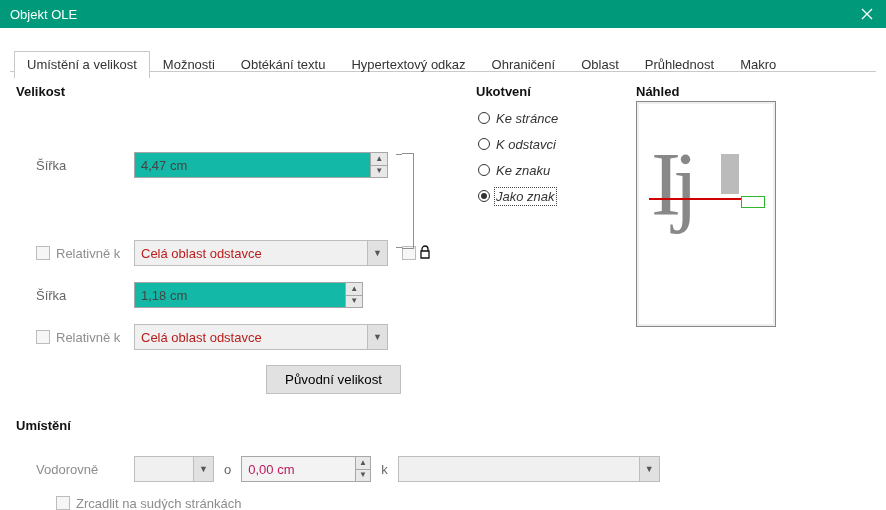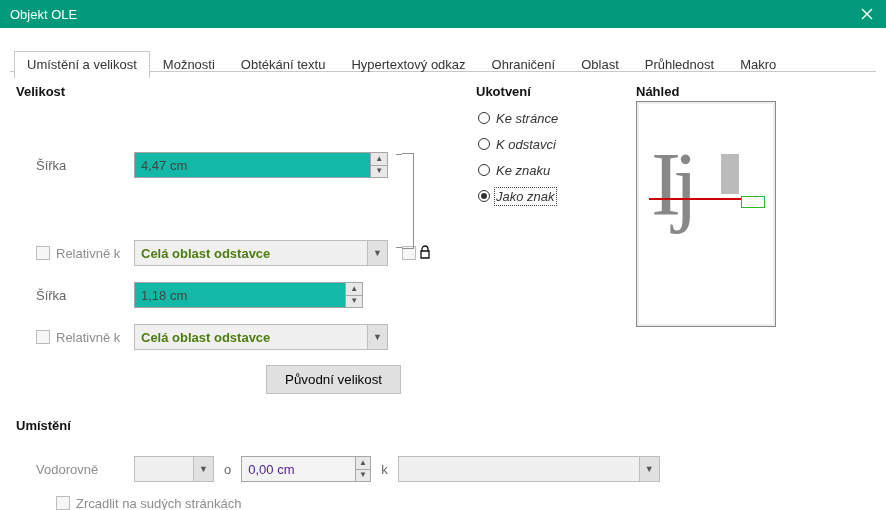--- a/index.html
+++ b/index.html
@@ -16,21 +16,21 @@
   .row { display: flex; align-items: center; min-height: 28px; }
   .label { width: 118px; padding-left: 20px; color: #666; }
   .disabled-text { color: #8d8d8d; }
   .num-input { display: flex; background: #14b8a6; border: 1px solid #a7a7a7; height: 26px; }
   .num-input input { border: none; outline: none; padding: 0 6px; font-size: 13px; color: #444; width: 100%; background: transparent; }
   .spin { display:flex; flex-direction:column; border-left:1px solid #a7a7a7; width:18px; }
   .spin button { flex:1; border:none; background:#e8e8e8; font-size:8px; line-height:1; padding:0; cursor:pointer; color:#555; }
   .spin button + button { border-top:1px solid #a7a7a7; }
   .combo { display:flex; border:1px solid #a7a7a7; height:26px; background:#fff; align-items:center; }
   .combo.disabled { background:#f0f0f0; color:#888; border-color:#bdbdbd; }
-  .combo .txt { flex:1; padding:0 6px; font-size:13px; color:#4d7c0f; white-space:nowrap; overflow:hidden;font-weight:bold; }
+  .combo .txt { flex:1; padding:0 6px; font-size:13px; color:#b91c1c; white-space:nowrap; overflow:hidden; }
   .combo .arrow { width:20px; height:100%; background:#e1e1e1; border-left:1px solid #bdbdbd; display:flex; align-items:center; justify-content:center; font-size:9px; color:#555; }
   .checkbox { width:14px; height:14px; border:1px solid #949494; background:#fff; display:inline-block; margin-right:6px; flex-shrink:0; }
   .checkbox.disabled { border-color:#bcbcbc; background:#f6f6f6; }
   .btn { background:#e1e1e1; border:1px solid #bfbfbf; padding:6px 18px; color:#000000; cursor:default; }
   .cols { display:flex; gap:0; }
   .col-left { width: 460px; }
   .col-anchor { width: 150px; }
   .col-preview { flex:1; padding-left: 10px; }
   .radio-row { display:flex; align-items:center; gap:6px; height:26px; padding-left:2px;font-style:italic; }
   .radio { width:12px; height:12px; border:1px solid #333; border-radius:50%; display:flex; align-items:center; justify-content:center; }
@@ -177,21 +177,21 @@
     <div class="section-head" style="margin-top:18px;">Umístění</div>
 
     <div class="row" style="margin-top:16px;">
       <div class="label disabled-text">Vodorovně</div>
       <div class="combo disabled" style="width:80px;">
         <span class="txt"></span>
         <span class="arrow">▼</span>
       </div>
       <span class="inline-label disabled-text">o</span>
       <div class="num-input" style="width:130px; background:#f3f3f3;">
-        <input disabled="" style="color: #4c1d95;" value="0,00 cm">
+        <input disabled="" style="color: #be185d;" value="0,00 cm">
         <div class="spin">
             <button>▲</button>
             <button>▼</button>
           </div>
       </div>
       <span class="inline-label disabled-text">k</span>
       <div class="combo disabled" style="width:262px;">
         <span class="txt"></span>
         <span class="arrow">▼</span>
       </div>

